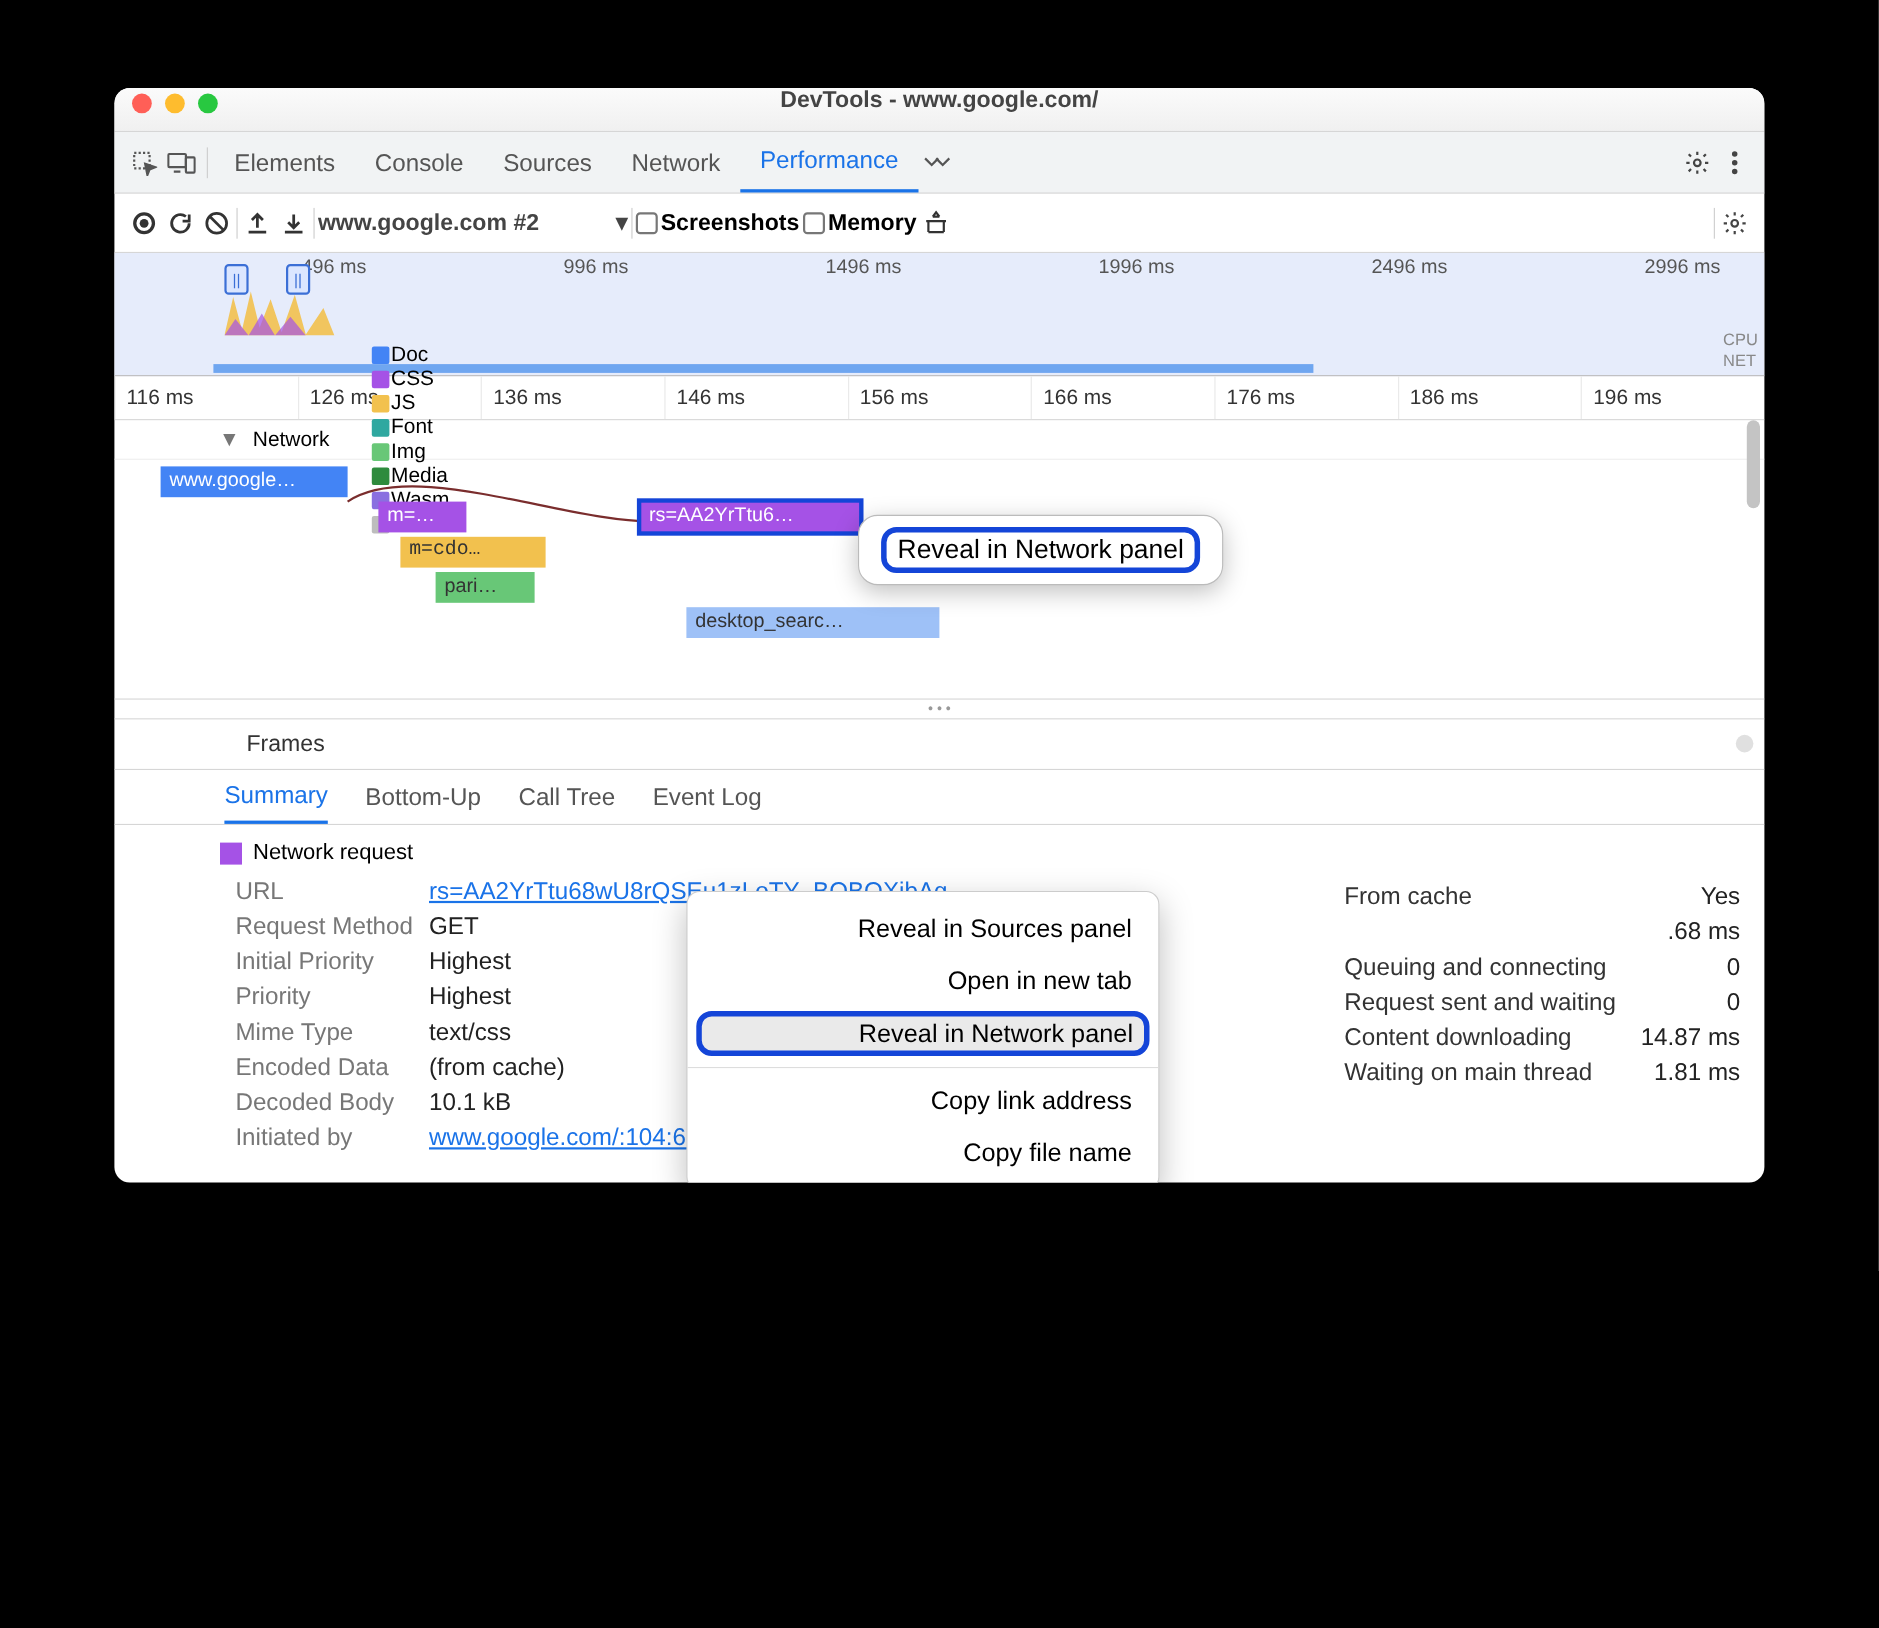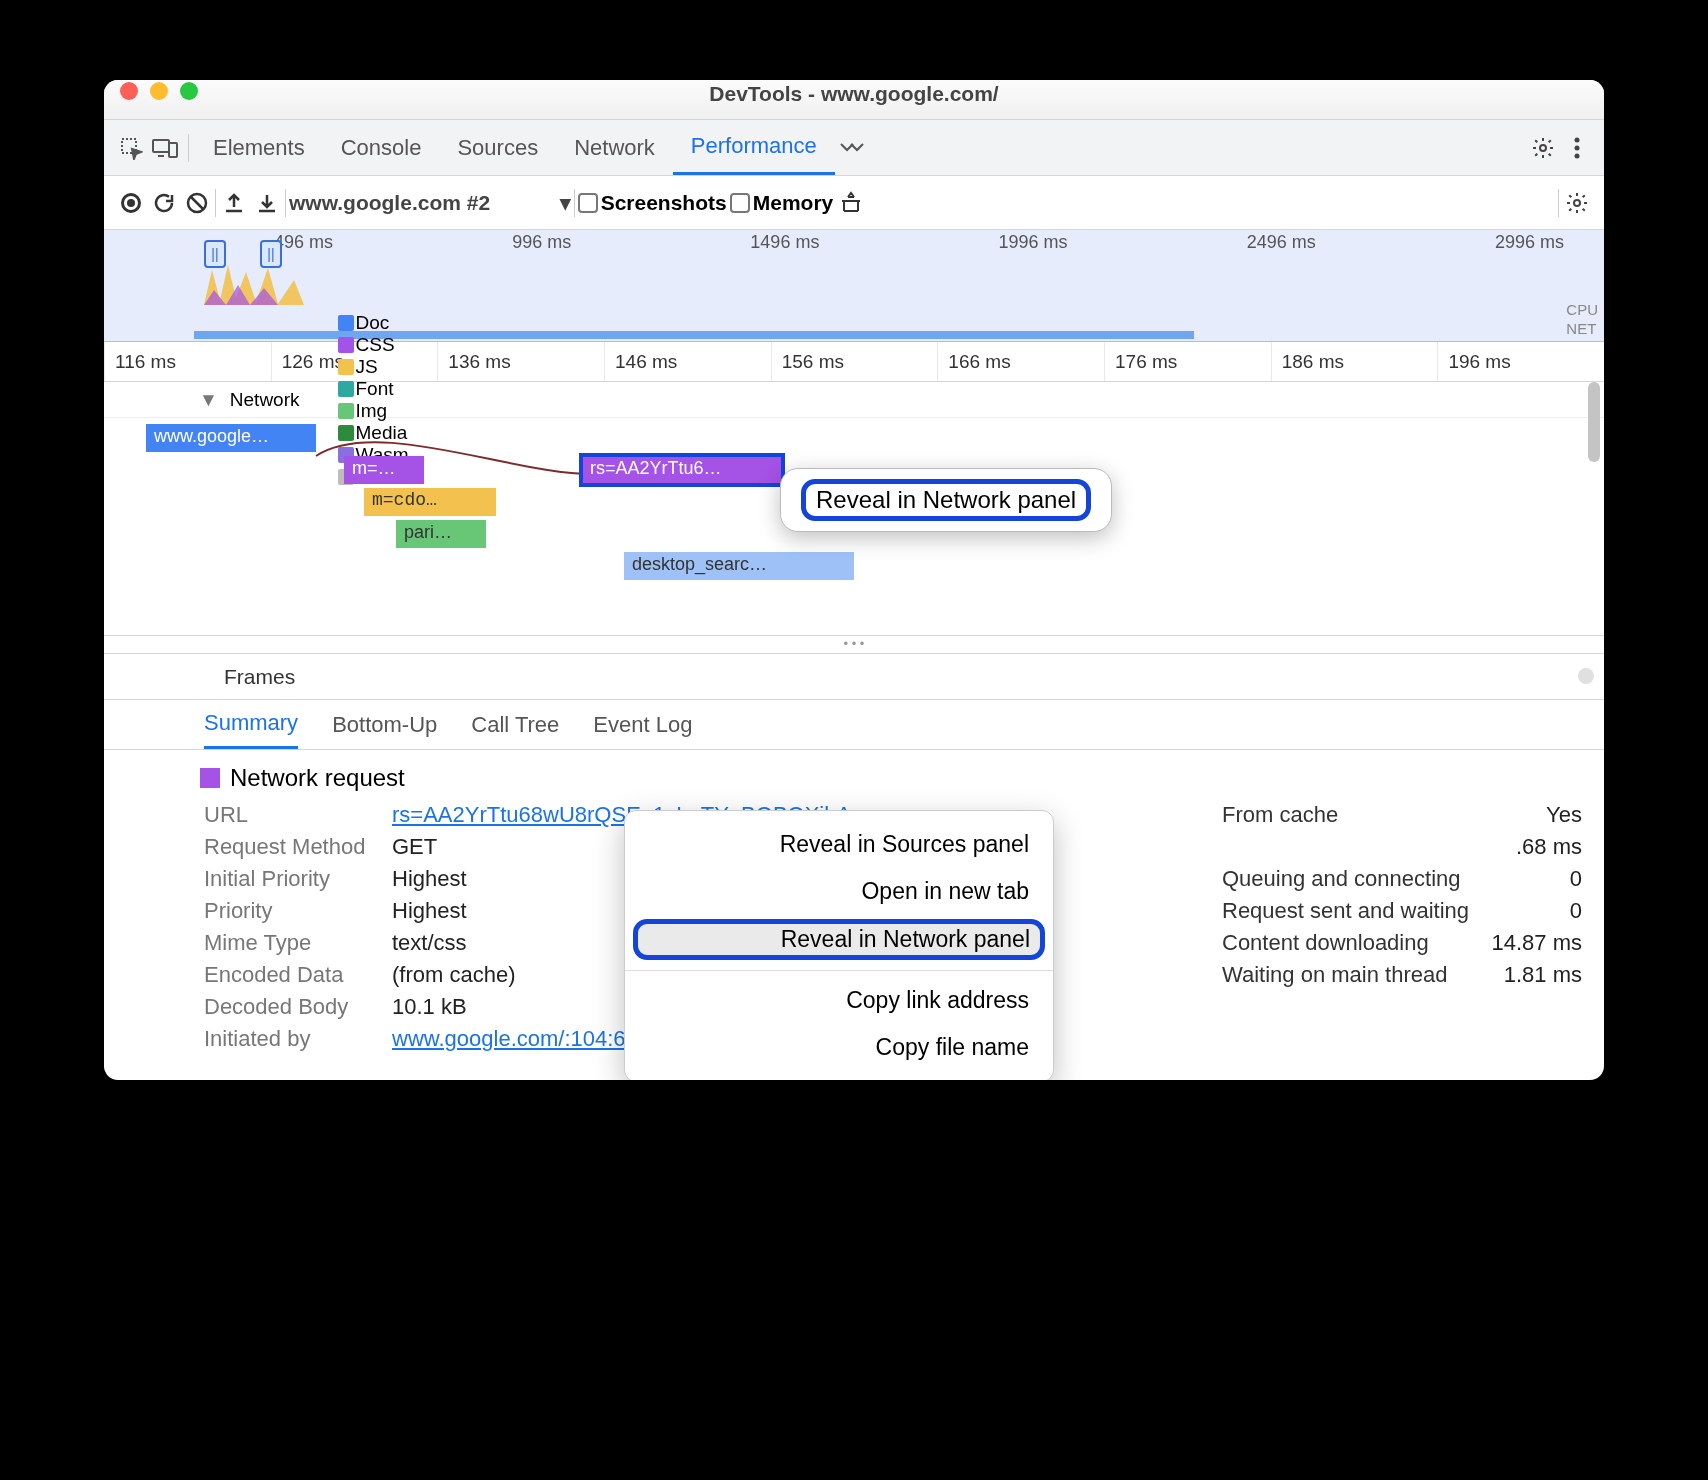--- a/index.html
+++ b/index.html
@@ -1,18 +1,18 @@
 <!DOCTYPE html>
 <html><head>
 <meta charset="utf-8">
 <style>
 * { box-sizing: border-box; margin: 0; padding: 0; }
 body { background: #000; font-family: -apple-system, "Helvetica Neue", Arial, sans-serif; font-size: 20px; display: flex; align-items: flex-start; justify-content: center; padding: 80px 100px; }
 .window { width: 1500px; background: #fff; border-radius: 14px; overflow: hidden; box-shadow: 0 10px 40px rgba(0,0,0,.5); position: relative; }
-.titlebar { height: 40px; background: linear-gradient(#fbfbfb,#f0f0f0); border-bottom: 1px solid #d6d6d6; display: flex; align-items: flex-start; padding: 2px 16px; position: relative; }
+.titlebar { height: 40px; background: linear-gradient(#fbfbfb,#f0f0f0); border-bottom: 1px solid #d6d6d6; display: flex; align-items: flex-end; padding: 16px 16px; position: relative; }
 .traffic { display: flex; gap: 12px; }
 .tl { width: 18px; height: 18px; border-radius: 50%; }
 .tl.r { background: #ff5f57; } .tl.y { background: #febc2e; } .tl.g { background: #28c840; }
 .wt { position: absolute; left: 0; right: 0; text-align: center; font-weight: 600; color: #444; font-size: 21px; }
 
 .tabs { height: 56px; background: #f1f3f4; border-bottom: 1px solid #d6d6d6; display: flex; align-items: center; padding: 0 10px; gap: 0; }
 .tabs .iconbtn { width: 34px; height: 34px; display: flex; align-items: center; justify-content: center; color: #555; cursor: pointer; }
 .tabs .sep { width: 1px; height: 28px; background: #ccc; margin: 0 6px; }
 .tabs .tab { padding: 0 18px; height: 100%; display: flex; align-items: center; color: #555; font-size: 22px; cursor: pointer; }
 .tabs .tab.active { color: #1a73e8; border-bottom: 3px solid #1a73e8; }
@@ -56,21 +56,21 @@
 .frames { height: 46px; border-bottom: 1px solid #d6d6d6; padding-left: 120px; line-height: 46px; font-size: 21px; color: #333; position: relative; }
 .frames .bubble { position: absolute; right: 10px; top: 14px; width: 16px; height: 16px; background: #e0e0e0; border-radius: 50%; }
 
 .dtabs { height: 50px; border-bottom: 1px solid #d6d6d6; display: flex; align-items: center; gap: 34px; padding-left: 100px; font-size: 22px; }
 .dtab { color: #555; height: 100%; display: flex; align-items: center; cursor: pointer; }
 .dtab.active { color: #1a73e8; border-bottom: 3px solid #1a73e8; }
 
 .summary { padding: 14px 20px 22px 96px; font-size: 22px; position: relative; }
 .sumtitle { display: flex; align-items: center; gap: 10px; margin-bottom: 10px; }
 .sumtitle .sq { width: 20px; height: 20px; background: #a552e6; }
-.row { display: flex; gap: 18px; margin: 6px 4px; }
+.row { display: flex; gap: 6px; margin: 6px 14px; }
 .lbl { color: #777; min-width: 170px; }
 .val { color: #222; }
 .link { color: #1a73e8; text-decoration: underline; cursor: pointer; }
 .rightcol { position: absolute; right: 22px; top: 52px; display: flex; flex-direction: column; gap: 6px; width: 360px; }
 .rightrow { display: flex; justify-content: space-between; }
 .rlabel { color: #333; }
 .rval { color: #222; }
 
 .tooltip { position: absolute; background: #fff; border: 1px solid #bbb; border-radius: 18px; box-shadow: 0 6px 22px rgba(0,0,0,.25); padding: 10px 20px; font-size: 24px; }
 .hl { border: 5px solid #1445d8; border-radius: 14px; padding: 2px 10px; display: inline-block; }
@@ -298,21 +298,21 @@
   <div class="dtabs">
     <div class="dtab active">Summary</div>
     <div class="dtab">Bottom-Up</div>
     <div class="dtab">Call Tree</div>
     <div class="dtab">Event Log</div>
   </div>
 
   <div class="summary">
     <div class="sumtitle">
       <div class="sq"></div>
-      <span style="font-size:24px">Network request</span>
+      <span style="font-size:20px">Network request</span>
     </div>
     <div id="left-rows">
         <div class="row">
           <span class="lbl">URL</span>
           <span class="link">rs=AA2YrTtu68wU8rQSEu1zLoTY_BOBQXibAg</span>
         </div>
         <div class="row">
           <span class="lbl">Request Method</span>
           <span class="val">GET</span>
         </div>

